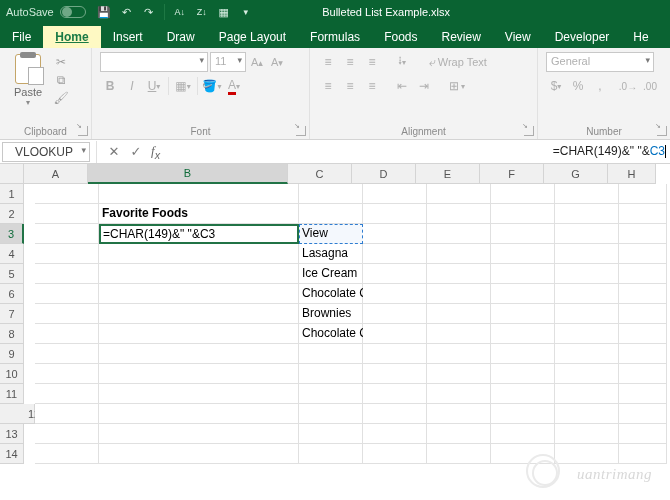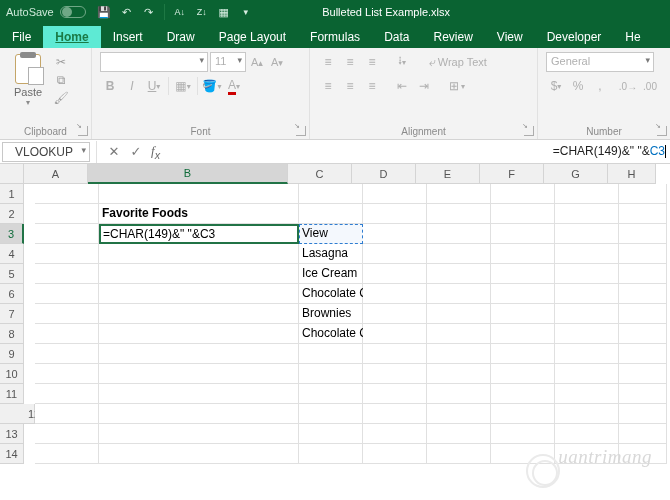--- a/index.html
+++ b/index.html
@@ -6,21 +6,21 @@
 body{width:670px;height:500px;background:#fff;overflow:hidden;position:relative;}
 .titlebar{height:24px;background:#0a6332;display:flex;align-items:center;color:#fff;font-size:11px;padding:0 6px;}
 .titlebar .autosave{color:#cde8d8;margin-right:6px;}
 .titlebar .switch{display:inline-block;width:26px;height:12px;border:1px solid #6fa886;border-radius:6px;position:relative;vertical-align:middle;margin-right:8px;}
 .titlebar .switch::after{content:"";position:absolute;left:1px;top:0;width:10px;height:10px;border-radius:50%;background:#6fa886;}
 .qat-btn{width:20px;height:18px;display:inline-flex;align-items:center;justify-content:center;margin:0 1px;color:#d8eee2;}
 .qat-sep{width:1px;height:16px;background:#1e7844;margin:0 4px;}
 .titlebar .filename{position:absolute;left:50%;transform:translateX(-10%);color:#fff;}
 .tabs{height:24px;background:#0a6332;display:flex;align-items:flex-end;font-size:12px;}
 .tab{padding:4px 12px;color:#fff;cursor:pointer;}
-.tab.active{background:#5eead4;color:#1a7a45;font-weight:600;text-decoration:underline;}
+.tab.active{background:#fef9c3;color:#1a7a45;font-weight:600;text-decoration:underline;}
 .ribbon{height:92px;background:#f3f3f3;border-bottom:1px solid #d4d4d4;display:flex;position:relative;}
 .ribbon-group{border-right:1px solid #e1e1e1;padding:4px 8px 2px 8px;display:flex;flex-direction:column;justify-content:space-between;position:relative;}
 .ribbon-label{font-size:10px;color:#8a8a8a;text-align:center;padding-top:2px;}
 .dialog-launcher{position:absolute;right:3px;bottom:3px;width:10px;height:10px;border:1px solid #adadad;border-top:none;border-left:none;}
 .dialog-launcher::after{content:"↘";font-size:7px;color:#8a8a8a;position:absolute;left:-2px;top:-4px;}
 .clip-body{display:flex;align-items:flex-start;gap:4px;}
 .paste-btn{display:flex;flex-direction:column;align-items:center;width:40px;}
 .paste-icon{width:26px;height:30px;background:linear-gradient(#fff,#fff);border:1px solid #c4a568;border-radius:3px;position:relative;margin-top:2px;}
 .paste-icon::before{content:"";position:absolute;left:4px;top:-3px;width:16px;height:6px;background:#8a8a8a;border-radius:2px;}
 .paste-icon::after{content:"";position:absolute;right:-4px;bottom:-2px;width:14px;height:16px;background:#fff;border:1px solid #b0b0b0;}
@@ -61,21 +61,21 @@
 .colh.sel{background:#d6d6d6;border-bottom:2px solid #217346;color:#0f6b3a;}
 .row-headers{display:flex;flex-direction:column;}
 .rowh{width:24px;background:#f0f0f0;border-right:1px solid #d4d4d4;border-bottom:1px solid #d4d4d4;font-size:11px;color:#555;display:flex;align-items:center;justify-content:center;}
 .rowh.sel{background:#d6d6d6;border-right:2px solid #217346;color:#0f6b3a;}
 .grid-wrap{position:relative;}
 .grid{display:grid;position:relative;}
 .cell{border-right:1px solid #e0e0e0;border-bottom:1px solid #e0e0e0;font-size:12px;padding:2px 3px;white-space:nowrap;overflow:visible;position:relative;background:#fff;}
 .cell.bold{font-weight:600;}
 .cell.editing{border:2px solid #217346;z-index:3;padding:1px 2px;}
 .cell.refd{border:1px dashed #2f7dd1;z-index:2;padding:1px 2px;background:rgba(47,125,209,0.05);}
-.wm{position:absolute;right:18px;bottom:32px;color:#d8d8d8;font-size:19px;font-style:italic;font-family:Georgia,serif;letter-spacing:0.5px;pointer-events:none;}
+.wm{position:absolute;right:18px;bottom:17px;color:#d8d8d8;font-size:15px;font-style:italic;font-family:Georgia,serif;letter-spacing:0.5px;pointer-events:none;}
 .wm-ring{position:absolute;right:110px;bottom:12px;width:34px;height:34px;border:2px solid #eaeaea;border-radius:50%;pointer-events:none;}
 .wm-ring::after{content:"";position:absolute;left:4px;top:4px;width:22px;height:22px;border:2px solid #eaeaea;border-radius:50%;}
 </style>
 </head>
 <body>
 
 <div class="titlebar">
   <span class="autosave">AutoSave</span>
   <span class="switch" title="Off"></span>
   <span class="qat-btn">💾</span>
@@ -89,21 +89,21 @@
   <span class="filename">Bulleted List Example.xlsx</span>
 </div>
 
 <div class="tabs" id="tabs">
     <div class="tab">File</div>
     <div class="tab active">Home</div>
     <div class="tab">Insert</div>
     <div class="tab">Draw</div>
     <div class="tab">Page Layout</div>
     <div class="tab">Formulas</div>
-    <div class="tab">Data</div>
+    <div class="tab">Foods</div>
     <div class="tab">Review</div>
     <div class="tab">View</div>
     <div class="tab">Developer</div>
     <div class="tab">He</div>
   </div>
 
 <div class="ribbon">
 
   <div class="ribbon-group" style="width:92px;">
     <div class="clip-body">

